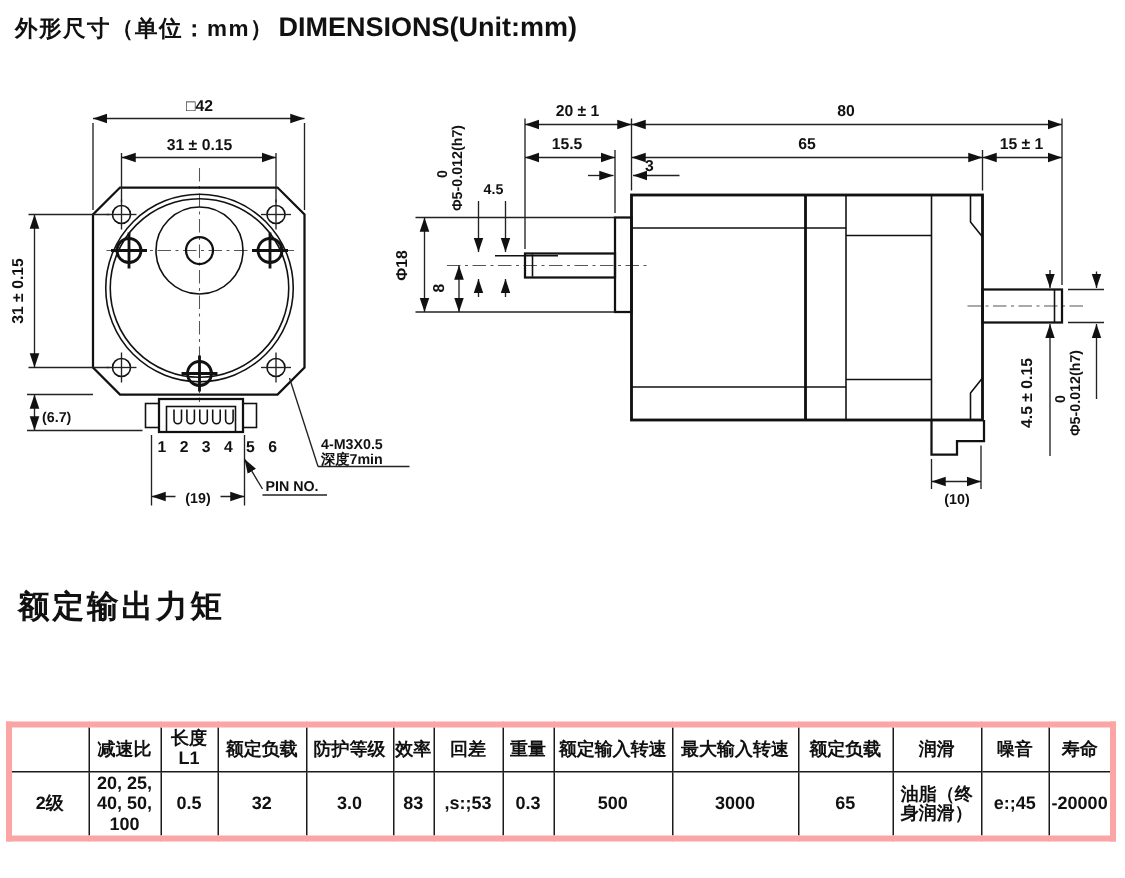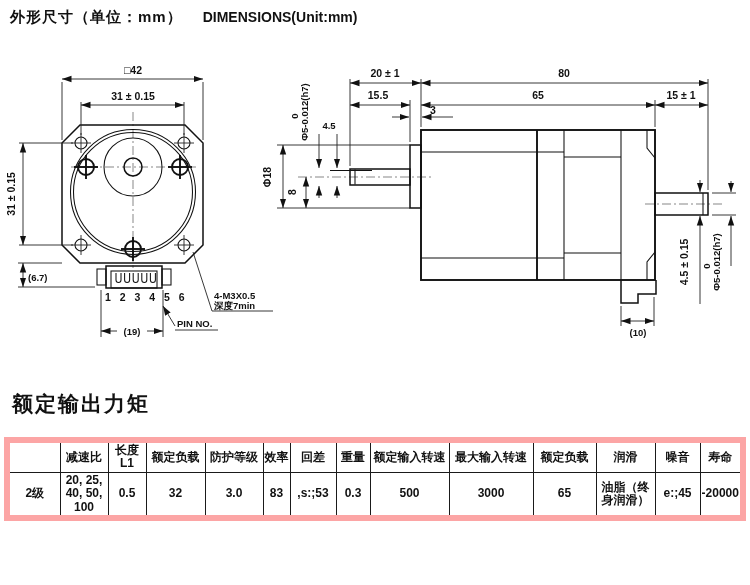--- a/index.html
+++ b/index.html
@@ -1,38 +1,38 @@
 <!DOCTYPE html>
 <html><head>
 <meta charset="utf-8">
 <style>
   html,body{margin:0;padding:0;background:#fff;}
   #page{position:relative;width:750px;height:585px;background:#fff;overflow:hidden;
         font-family:"Liberation Sans",sans-serif;color:#111;}
   
   .main-title{position:absolute;left:10px;top:8px;white-space:nowrap;}
   .main-title .zh{font-size:15px;font-weight:bold;letter-spacing:1px;}
-  .main-title .en{font-size:14px;font-weight:bold;margin-left:20px;}
+  .main-title .en{font-size:18px;font-weight:bold;margin-left:3px;}
   .table-title{position:absolute;left:12px;top:390px;font-size:21px;font-weight:bold;letter-spacing:2px;}
   
   svg#drawing{position:absolute;left:0;top:0;}
   .ol{stroke:#111;stroke-width:1.5;fill:none;}
   .bd{stroke:#111;stroke-width:1.9;fill:none;}
   .th{stroke:#111;stroke-width:1.05;fill:none;}
   .dim{stroke:#222;stroke-width:0.9;fill:none;}
   .cl{stroke:#555;stroke-width:0.7;fill:none;stroke-dasharray:9 3 2 3;}
   text.dt{font:600 10.5px "Liberation Sans",sans-serif;fill:#111;}
   text.sm{font:600 9.5px "Liberation Sans",sans-serif;fill:#111;}
   text.pn{font:700 10.5px "Liberation Sans",sans-serif;fill:#111;letter-spacing:3px;}
   
   table.spec{position:absolute;left:4px;top:437px;border-collapse:collapse;table-layout:fixed;
              width:736px;background:#fff;}
   table.spec td{border:1px solid #1a1a1a;text-align:center;vertical-align:middle;
                 font-size:12px;font-weight:600;line-height:1.12;padding:1px;overflow:hidden;}
-  table.spec{border:6px solid #fca5a5;}
+  table.spec{border:4px solid #fca5a5;margin-top:44px;}
   table.spec tr.hdr td{font-weight:700;}
   td.lub{font-size:11.5px;text-align:left;padding-left:3px;}
 </style>
 </head>
 <body>
 
 <div id="page">
 
   <div class="main-title">
     <span class="zh">外形尺寸（单位：mm）</span><span class="en">DIMENSIONS(Unit:mm)</span>

